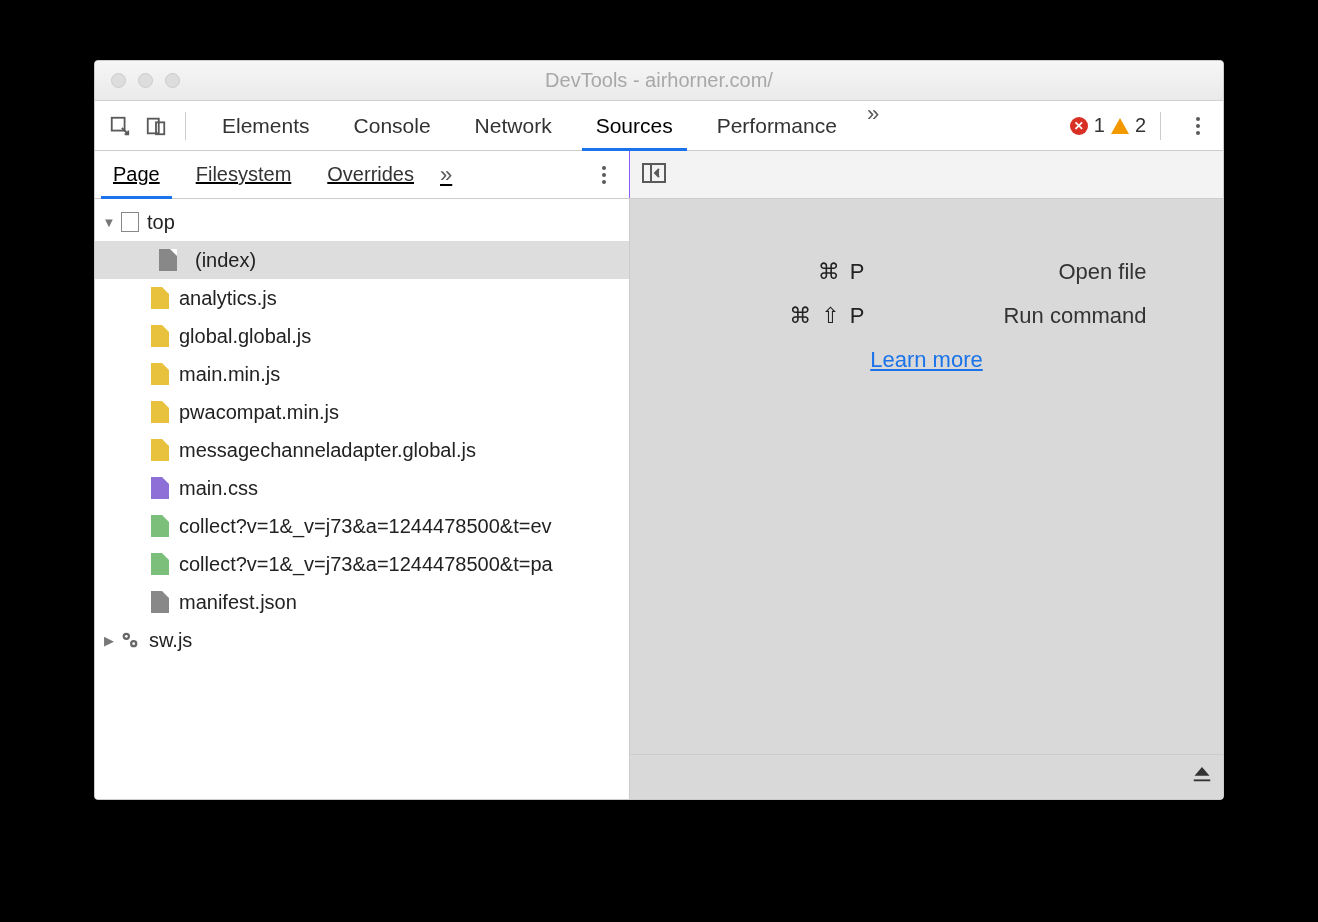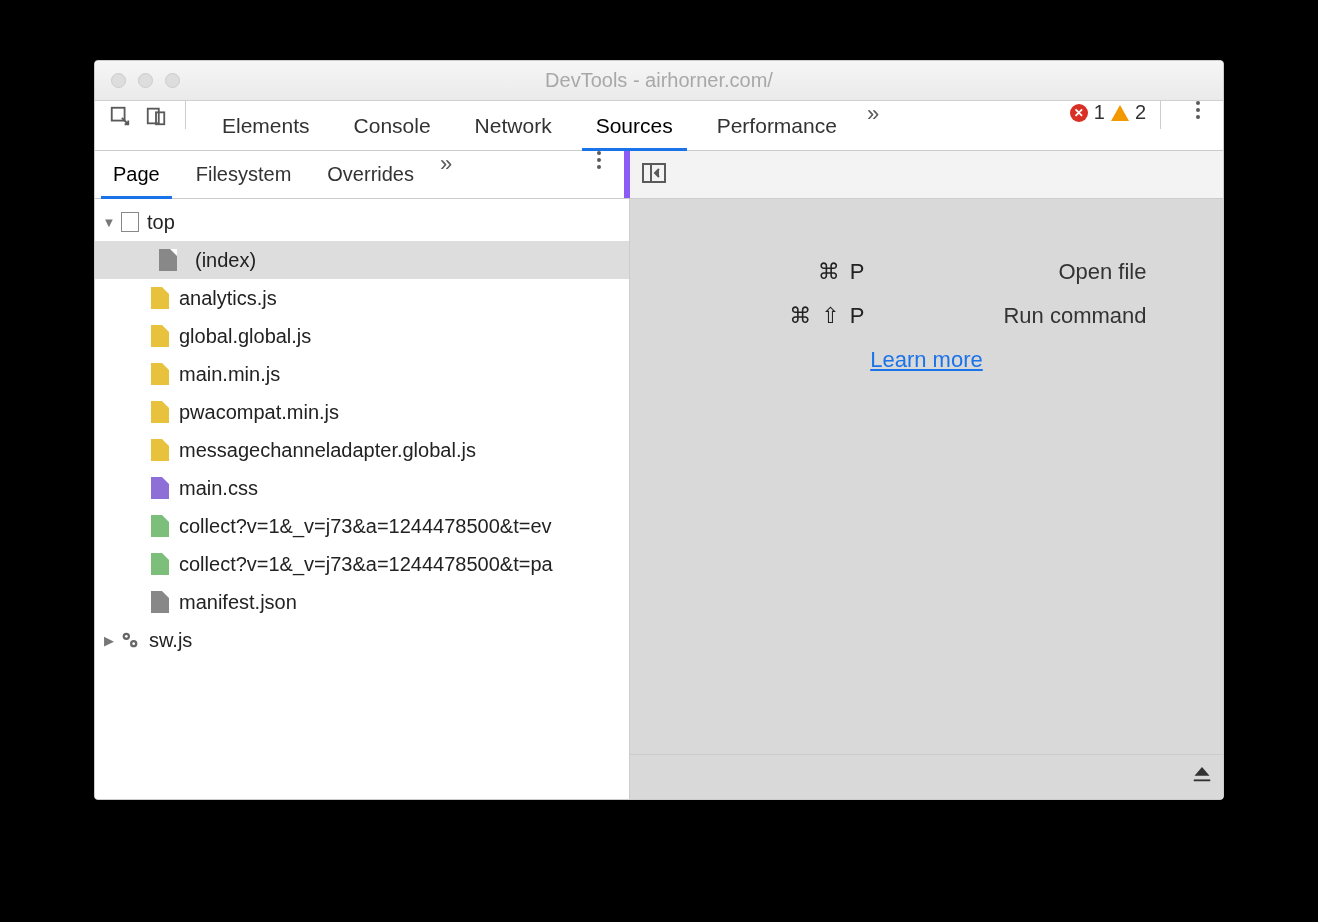--- a/index.html
+++ b/index.html
@@ -46,21 +46,21 @@
     left: 0; right: 0;
     text-align: center;
     color: #a8a8a8;
     font-size: 20px;
     pointer-events: none;
   }
   .toolbar {
     height: 50px;
     border-bottom: 1px solid #ccc;
     display: flex;
-    align-items: flex-start;
+    align-items: center;
     padding: 0 10px;
     gap: 6px;
   }
   .toolbar .icon-btn {
     width: 30px; height: 30px;
     display: inline-flex; align-items: center; justify-content: center;
     color: #5a5a5a;
   }
   .vsep { width: 1px; height: 28px; background: #ccc; margin: 0 8px; }
   .tabs {
@@ -120,23 +120,24 @@
     margin-left: 8px;
   }
   .kebab span { width: 4px; height: 4px; background: #5a5a5a; border-radius: 50%; }
 
   .subtoolbar {
     height: 48px;
     border-bottom: 1px solid #ccc;
     display: flex;
   }
   .left-sub {
-    display: flex; 
+    display: flex; align-items: center;
     flex: 0 0 535px;
-    border-right: 6px solid #8b5cf6;
+    border-right: 1px solid #8b5cf6;
+    text-decoration: underline;
   }
   .subtab {
     padding: 0 18px;
     font-size: 20px;
     color: #333;
     height: 100%;
     display: flex; align-items: center;
     position: relative;
   }
   .subtab.active { color: #000; }

